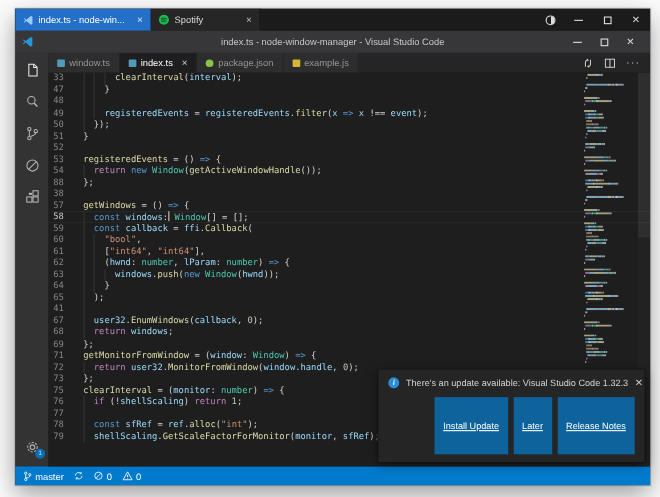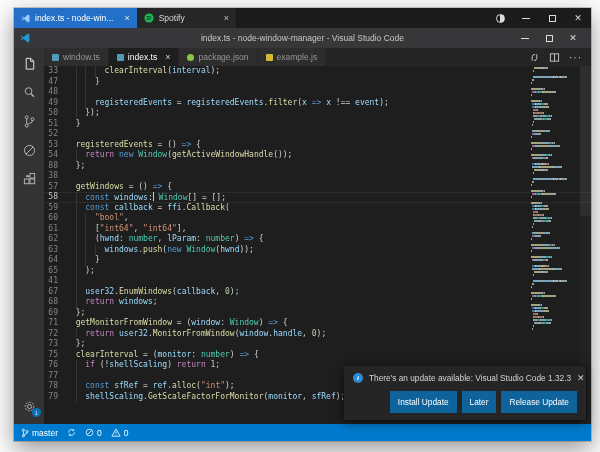--- a/index.html
+++ b/index.html
@@ -92,21 +92,21 @@
   .toast { position:absolute; right:5px; bottom:21px; width:242px; background:#252526;
     box-shadow:0 2px 10px rgba(0,0,0,.55), 0 0 0 1px #1b1b1c; padding:7px 9px; z-index:6; }
   .toast-head { display:flex; align-items:center; gap:6px; }
   .info-ic { width:10px; height:10px; border-radius:50%; background:#2a8cd4; color:#fff;
     font-size:7px; font-weight:bold; display:flex; align-items:center; justify-content:center;
     flex:none; font-family:"Liberation Serif", serif; font-style:italic; }
   .toast-msg { font-size:8.3px; color:#d4d4d4; white-space:nowrap; }
   .toast-x { margin-left:auto; color:#cccccc; font-size:9px; }
   .toast-actions { display:flex; justify-content:flex-end; gap:5px; margin-top:8px; }
   .toast-btn { background:var(--btn_blue); border:none; color:#fff; font-size:8.3px;
-    padding:6px 8px; font-family:inherit; }
+    padding:21px 8px; font-family:inherit;text-decoration:underline; }
 
   
   .status-bar { height:17px; background:var(--accent_blue); flex:none; display:flex;
     align-items:center; color:#ffffff; font-size:8.5px; padding:0 7px; }
   .sb-item { display:flex; align-items:center; gap:3px; margin-right:9px; white-space:nowrap; }
   .sb-right { margin-left:auto; margin-right:125px; display:flex; gap:13px; white-space:nowrap; }
   svg { display:block; }
 </style>
 </head>
 <body>
@@ -387,21 +387,21 @@
 
     <div class="toast">
       <div class="toast-head">
         <span class="info-ic">i</span>
         <span class="toast-msg">There's an update available: Visual Studio Code 1.32.3</span>
         <span class="toast-x">✕</span>
       </div>
       <div class="toast-actions" id="toast-actions">
           <button class="toast-btn">Install Update</button>
           <button class="toast-btn">Later</button>
-          <button class="toast-btn">Release Update</button>
+          <button class="toast-btn">Release Notes</button>
         </div>
     </div>
 
     <div class="status-bar">
       <span class="sb-item">
         <svg width="8" height="10" viewBox="0 0 10 12" stroke="#fff" fill="none">
             <circle cx="3" cy="2.4" r="1.3"></circle>
             <circle cx="3" cy="9.6" r="1.3"></circle>
             <circle cx="7.6" cy="4.2" r="1.3"></circle>
             <path d="M3 3.7v4.6M7.6 5.5c0 1.8-2.3 2-4.6 2.8"></path>

